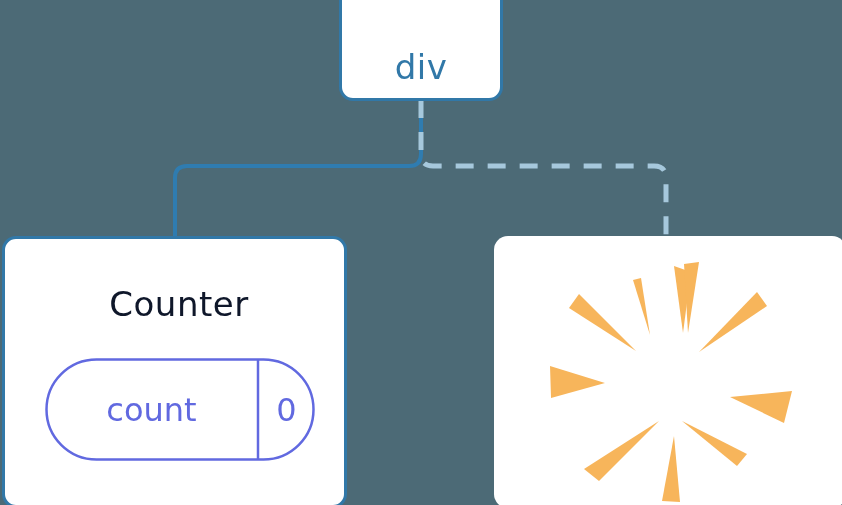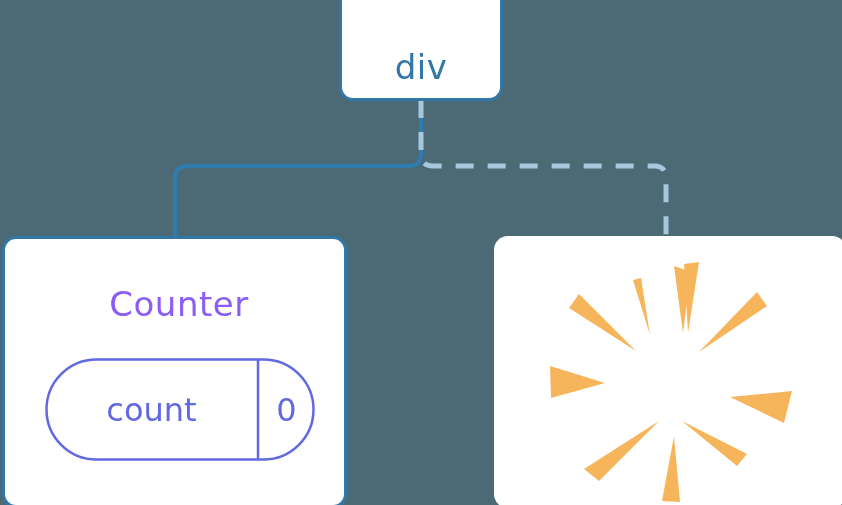--- a/index.html
+++ b/index.html
@@ -61,21 +61,21 @@
     border: 3px solid #3178a8;
     border-radius: 14px;
   }
   .node-counter .node-title {
     position: absolute;
     left: 9px;
     right: 0;
     top: 48px;
     text-align: center;
     font-size: 34px;
-    color: #8b5cf6;
+    color: #0f172a;
     letter-spacing: 0.5px;
     line-height: 1;
   }
 
   .node-effect {
     left: 494px;
     top: 236px;
     width: 352px;
     height: 272px;
     border-radius: 14px;

